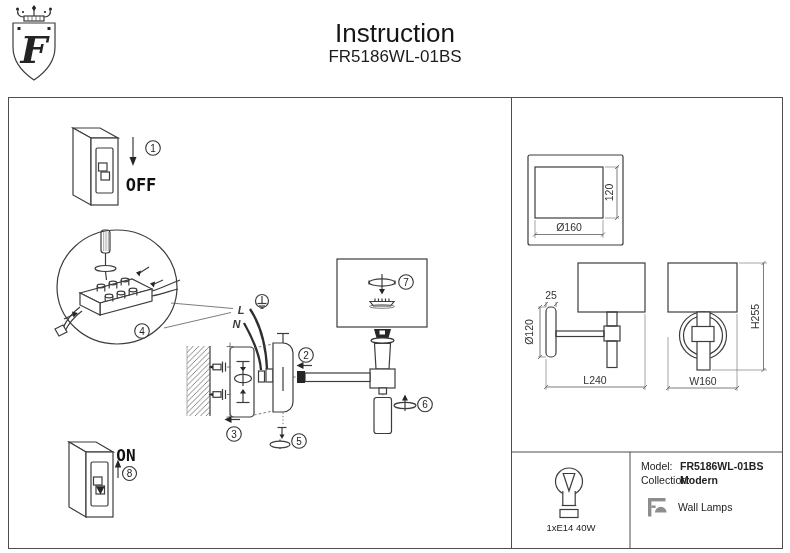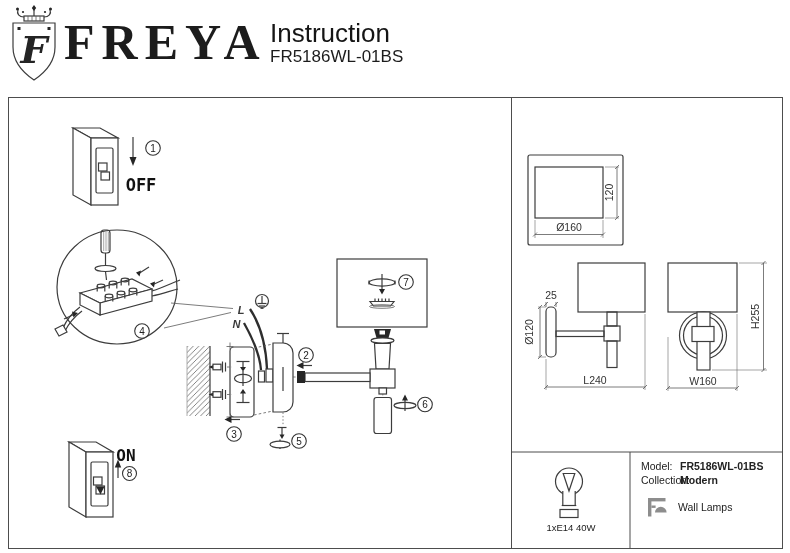--- a/index.html
+++ b/index.html
@@ -3,21 +3,21 @@
 <meta charset="utf-8">
 <style>
   html,body{margin:0;padding:0;background:#ffffff;}
   .page{position:relative;width:790px;height:553px;background:#fff;overflow:hidden;
         font-family:"Liberation Sans",sans-serif;color:#1a1a1a;}
   
   .brand{position:absolute;left:64px;top:17px;font-family:"Liberation Serif",serif;
          font-weight:bold;font-size:50px;line-height:50px;letter-spacing:7px;color:#1c1c1c;white-space:nowrap;}
   .tagline{position:absolute;left:66px;top:59px;font-family:"Liberation Serif",serif;
            font-size:11px;letter-spacing:2.7px;color:#2b2b2b;white-space:nowrap;}
-  .title-block{position:absolute;left:270px;top:20px;width:250px;}
+  .title-block{position:absolute;left:270px;top:20px;width:250px;text-align:center;}
   .title{font-size:26px;line-height:27px;color:#151515;}
   .model-no{font-size:17px;line-height:20px;color:#1c1c1c;}
   
   .outer-border{position:absolute;left:8px;top:97px;width:773px;height:450px;border:1px solid #4d4d4d;}
   .divider-v{position:absolute;left:511px;top:97px;width:1px;height:452px;background:#4d4d4d;}
   .panel-svg{position:absolute;}
   
   .ln{stroke:#3c3c3c;stroke-width:1.2;fill:none;}
   .lnw{stroke:#3c3c3c;stroke-width:1.2;fill:#fff;}
   .thin{stroke:#5a5a5a;stroke-width:0.8;fill:none;}
@@ -58,21 +58,20 @@
       <circle cx="14" cy="9" r="1.1" class="dark"></circle>
       <circle cx="36" cy="9" r="1.1" class="dark"></circle>
     </g>
     <g>
       <path d="M4,20 H46 V44 C46,58 37,69 25,77 C13,69 4,58 4,44 Z" class="lnw" stroke-width="2.2"></path>
       <rect x="8.5" y="24" width="3" height="3" class="dark"></rect>
       <rect x="38.5" y="24" width="3" height="3" class="dark"></rect>
       <text x="25" y="60" text-anchor="middle" class="crest-f">F</text>
     </g>
   </svg>
-  <div class="brand">FREYA</div>
   <div class="title-block">
     <div class="title">Instruction</div>
     <div class="model-no">FR5186WL-01BS</div>
   </div>
 
   <div class="outer-border"></div>
   <div class="divider-v"></div>
 
   <svg class="panel-svg" style="left:8px;top:97px;" width="504" height="451" viewBox="0 0 504 451">
     <defs>

